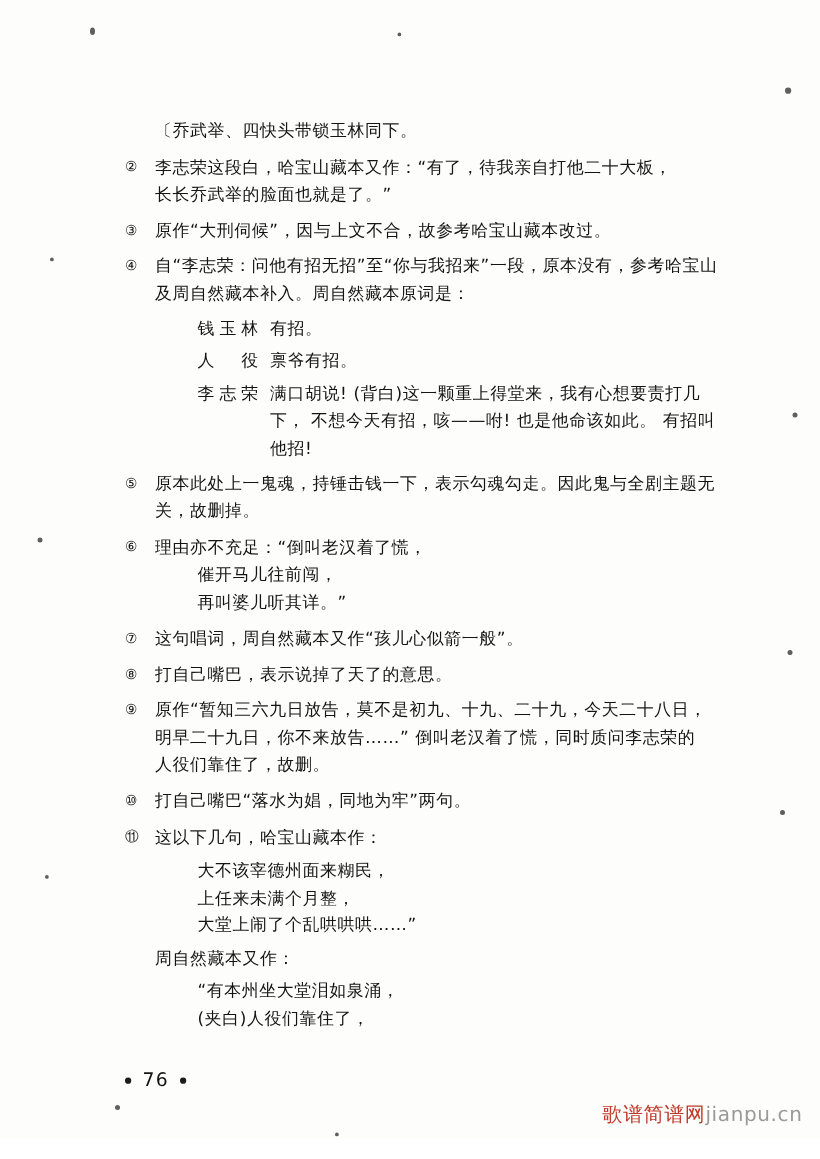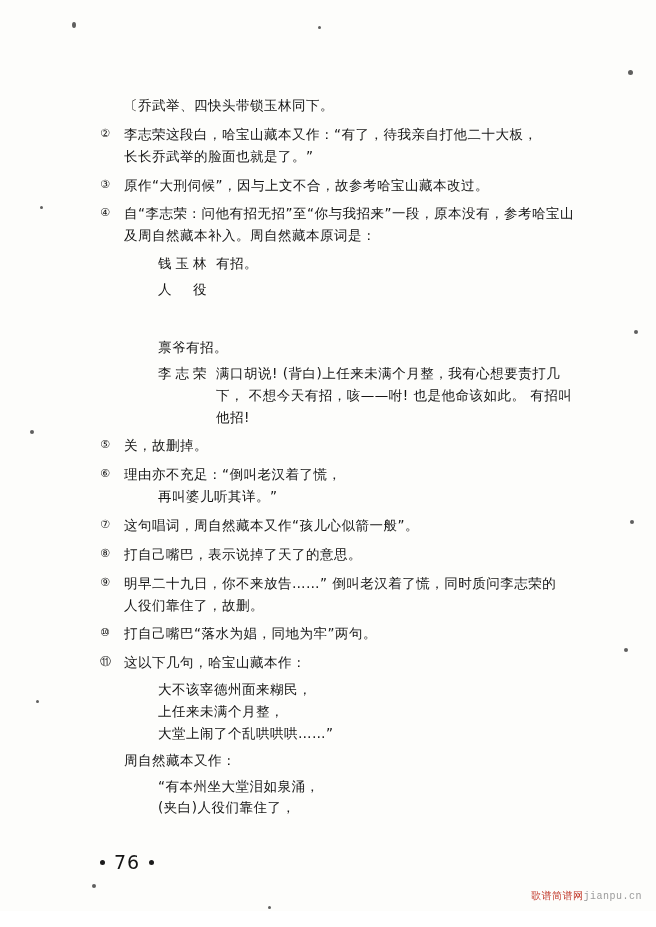--- a/index.html
+++ b/index.html
@@ -81,39 +81,38 @@
   }
   .footer {
     position: absolute;
     left: 100px;
     bottom: 38px;
     display: flex;
     align-items: center;
     gap: 9px;
   }
   .page-num {
-    font-size: 19px;
+    font-size: 15px;
     color: #141414;
     letter-spacing: 1px;
   }
   .dot {
     width: 5px;
     height: 5px;
     border-radius: 50%;
     background: #1b1b1b;
     display: inline-block;
   }
   .watermark {
     position: absolute;
     right: 14px;
     bottom: 8px;
-    font-size: 10px;
+    font-size: 16px;
     color: #9a9a9a;
     letter-spacing: .5px;
-    font-family: Liberation Mono, monospace;
   }
   .wm-red { color: #c23a2b; }
 </style>
 </head>
 <body>
 
 <div class="page">
 
   <div class="speck" style="left:72px; top:22px; width:4px; height:6px;"></div>
   <div class="speck" style="left:318px; top:26px; width:3px; height:3px;"></div>
@@ -149,45 +148,47 @@
     <div class="entry">
       <div class="marker">④</div>
       <div class="body">
         <div class="line">自“李志荣：问他有招无招”至“你与我招来”一段，原本没有，参考哈宝山</div>
         <div class="line">及周自然藏本补入。周自然藏本原词是：</div>
         <div class="block-quote" style="margin-top:6px;">
           <div class="role-line">
             <span class="role">钱玉林</span>
             <span class="role-text">有招。</span>
           </div>
-          <div class="role-line" style="margin-top:4px;flex-direction:column;">
+          <div class="role-line" style="margin-top:4px;">
             <span class="role">人　役</span>
             <span class="role-text">禀爷有招。</span>
           </div>
           <div class="role-line" style="margin-top:4px;">
             <span class="role">李志荣</span>
-            <span class="role-text">满口胡说! (背白)上任来未满个月整，我有心想要责打几下，
+            <span class="role-text">满口胡说! (背白)这一颗重上得堂来，我有心想要责打几下，
 不想今天有招，咳——咐! 也是他命该如此。
 有招叫他招!</span>
           </div>
         </div>
       </div>
     </div>
 
     <div class="entry" style="margin-top:6px;">
       <div class="marker">⑤</div>
       <div class="body">
+        <div class="line">原本此处上一鬼魂，持锤击钱一下，表示勾魂勾走。因此鬼与全剧主题无</div>
         <div class="line">关，故删掉。</div>
       </div>
     </div>
 
     <div class="entry">
       <div class="marker">⑥</div>
       <div class="body">
         <div class="line">理由亦不充足：“倒叫老汉着了慌，</div>
+        <div class="line indent-1">催开马儿往前闯，</div>
         <div class="line indent-1">再叫婆儿听其详。”</div>
       </div>
     </div>
 
     <div class="entry">
       <div class="marker">⑦</div>
       <div class="body">
         <div class="line">这句唱词，周自然藏本又作“孩儿心似箭一般”。</div>
       </div>
     </div>
@@ -195,20 +196,21 @@
     <div class="entry">
       <div class="marker">⑧</div>
       <div class="body">
         <div class="line">打自己嘴巴，表示说掉了天了的意思。</div>
       </div>
     </div>
 
     <div class="entry">
       <div class="marker">⑨</div>
       <div class="body">
+        <div class="line">原作“暂知三六九日放告，莫不是初九、十九、二十九，今天二十八日，</div>
         <div class="line">明早二十九日，你不来放告……” 倒叫老汉着了慌，同时质问李志荣的</div>
         <div class="line">人役们靠住了，故删。</div>
       </div>
     </div>
 
     <div class="entry">
       <div class="marker">⑩</div>
       <div class="body">
         <div class="line">打自己嘴巴“落水为娼，同地为牢”两句。</div>
       </div>

